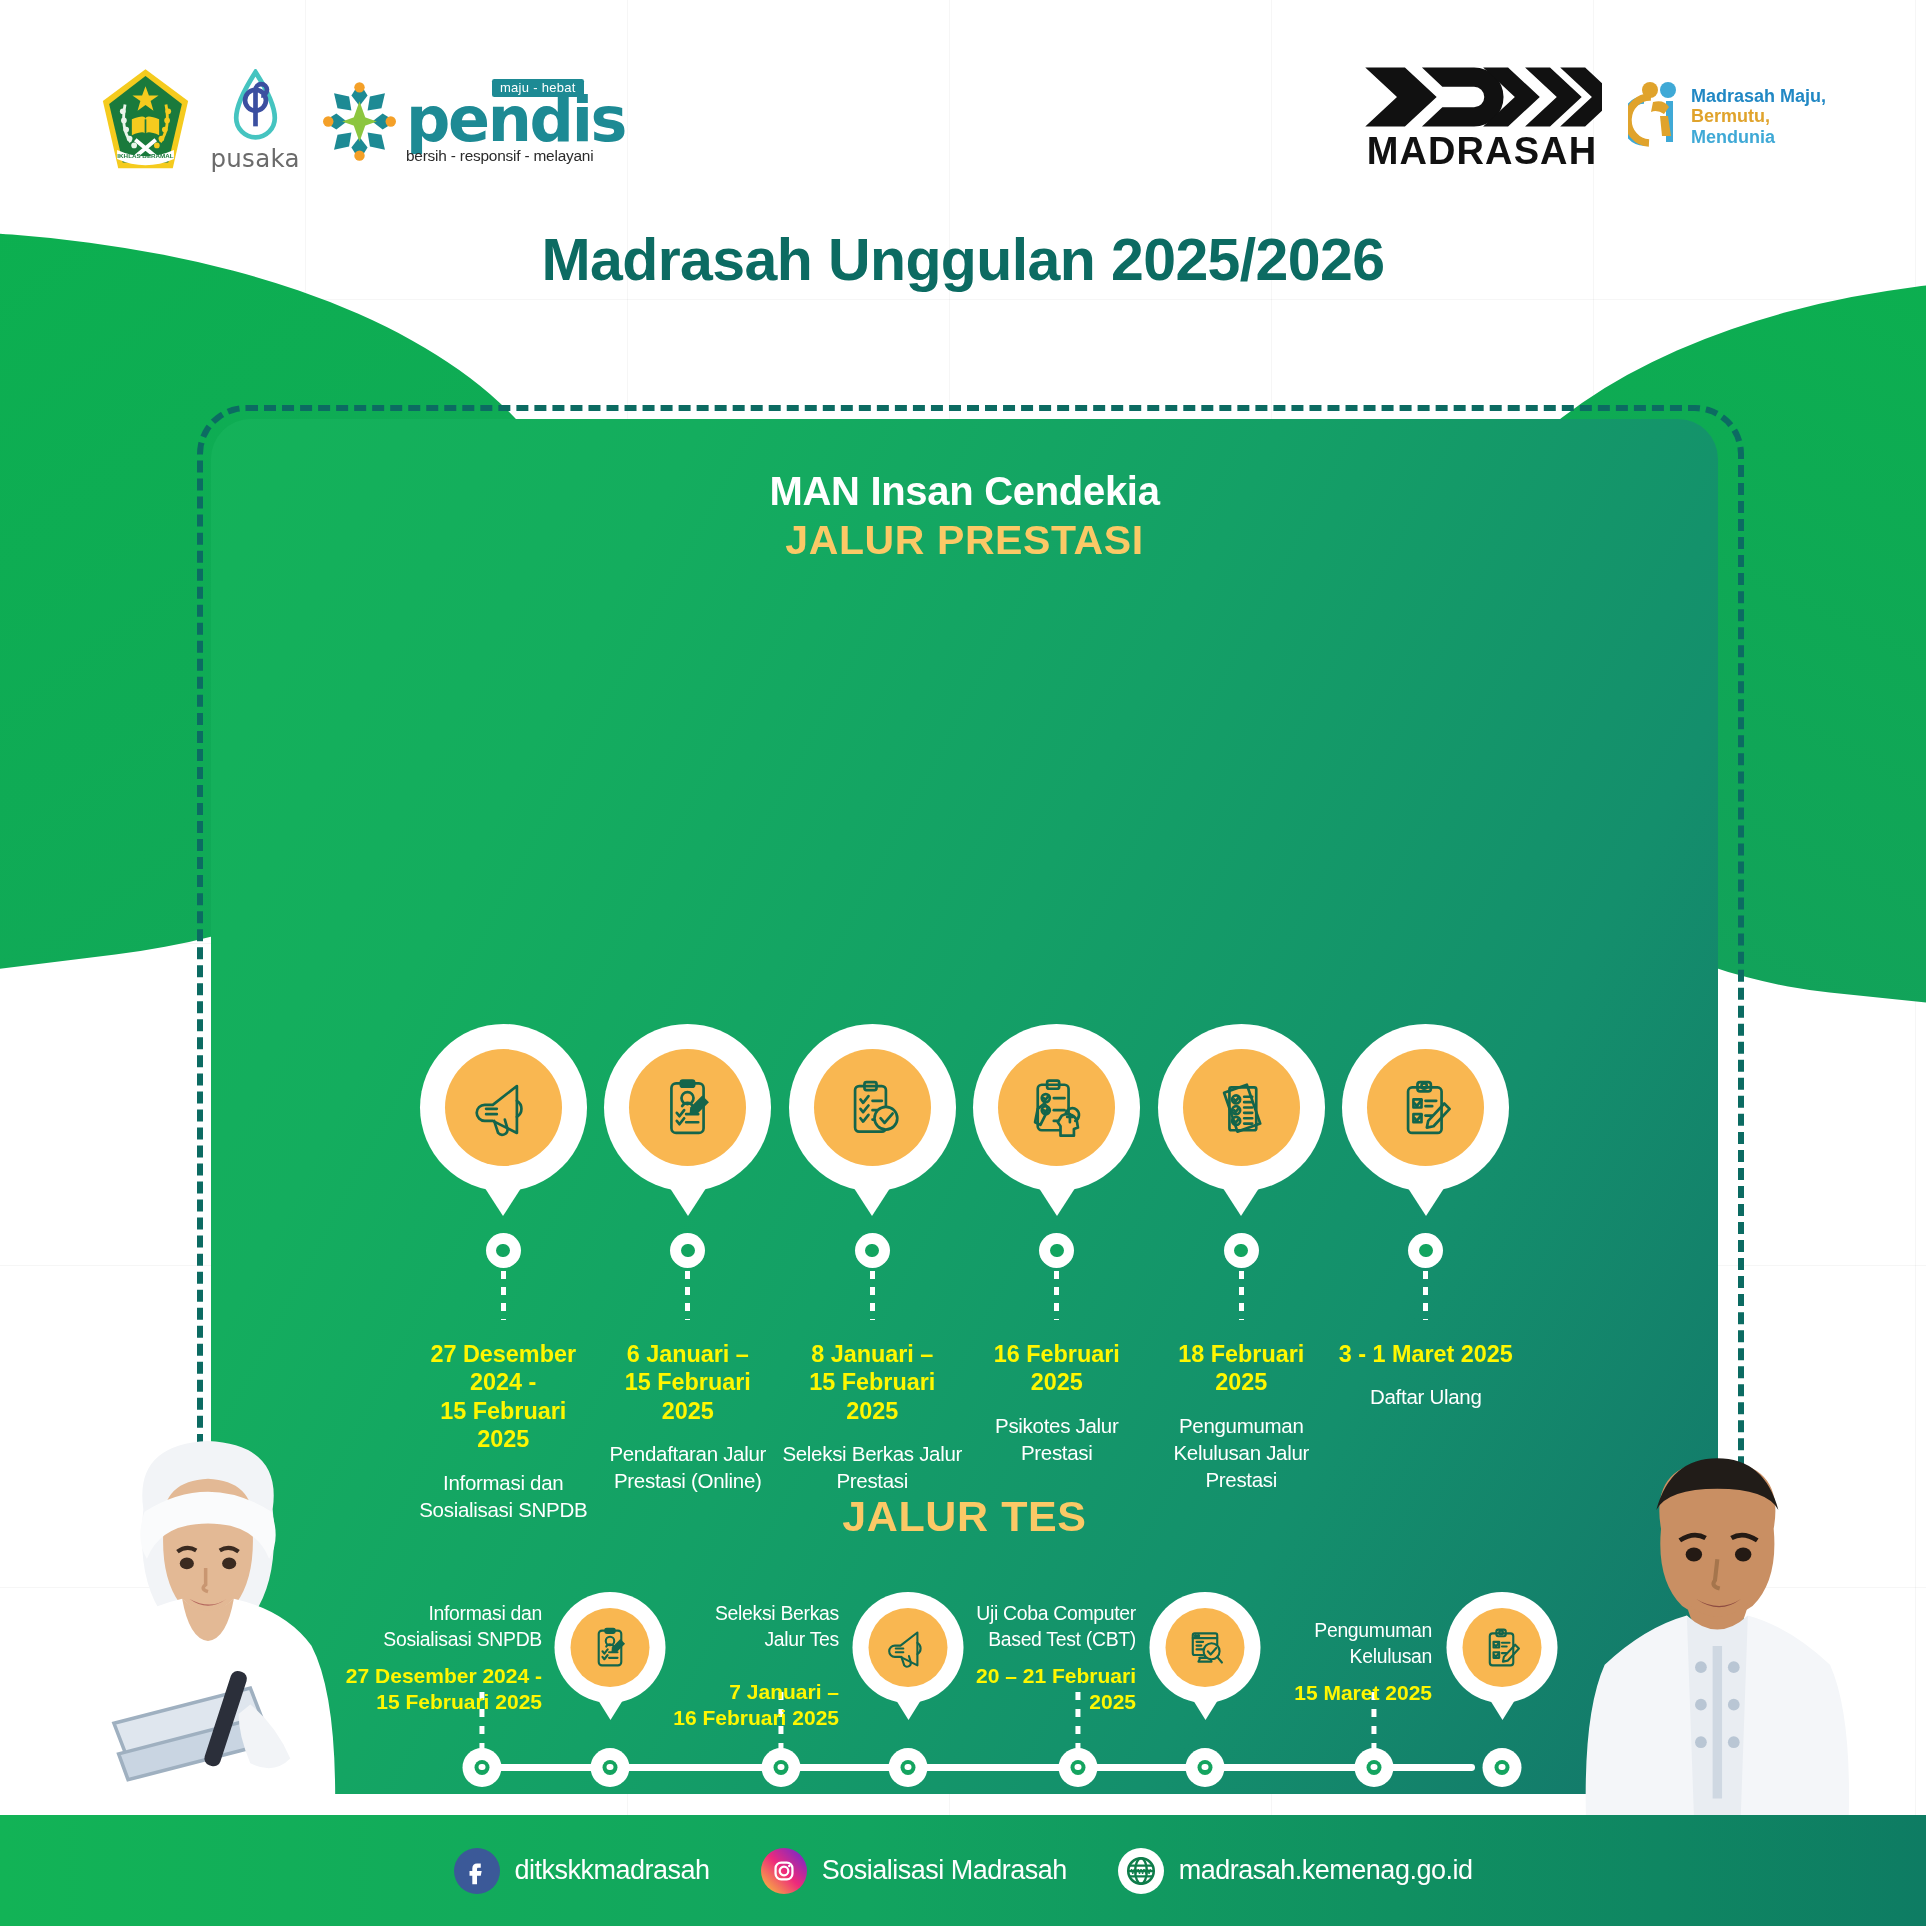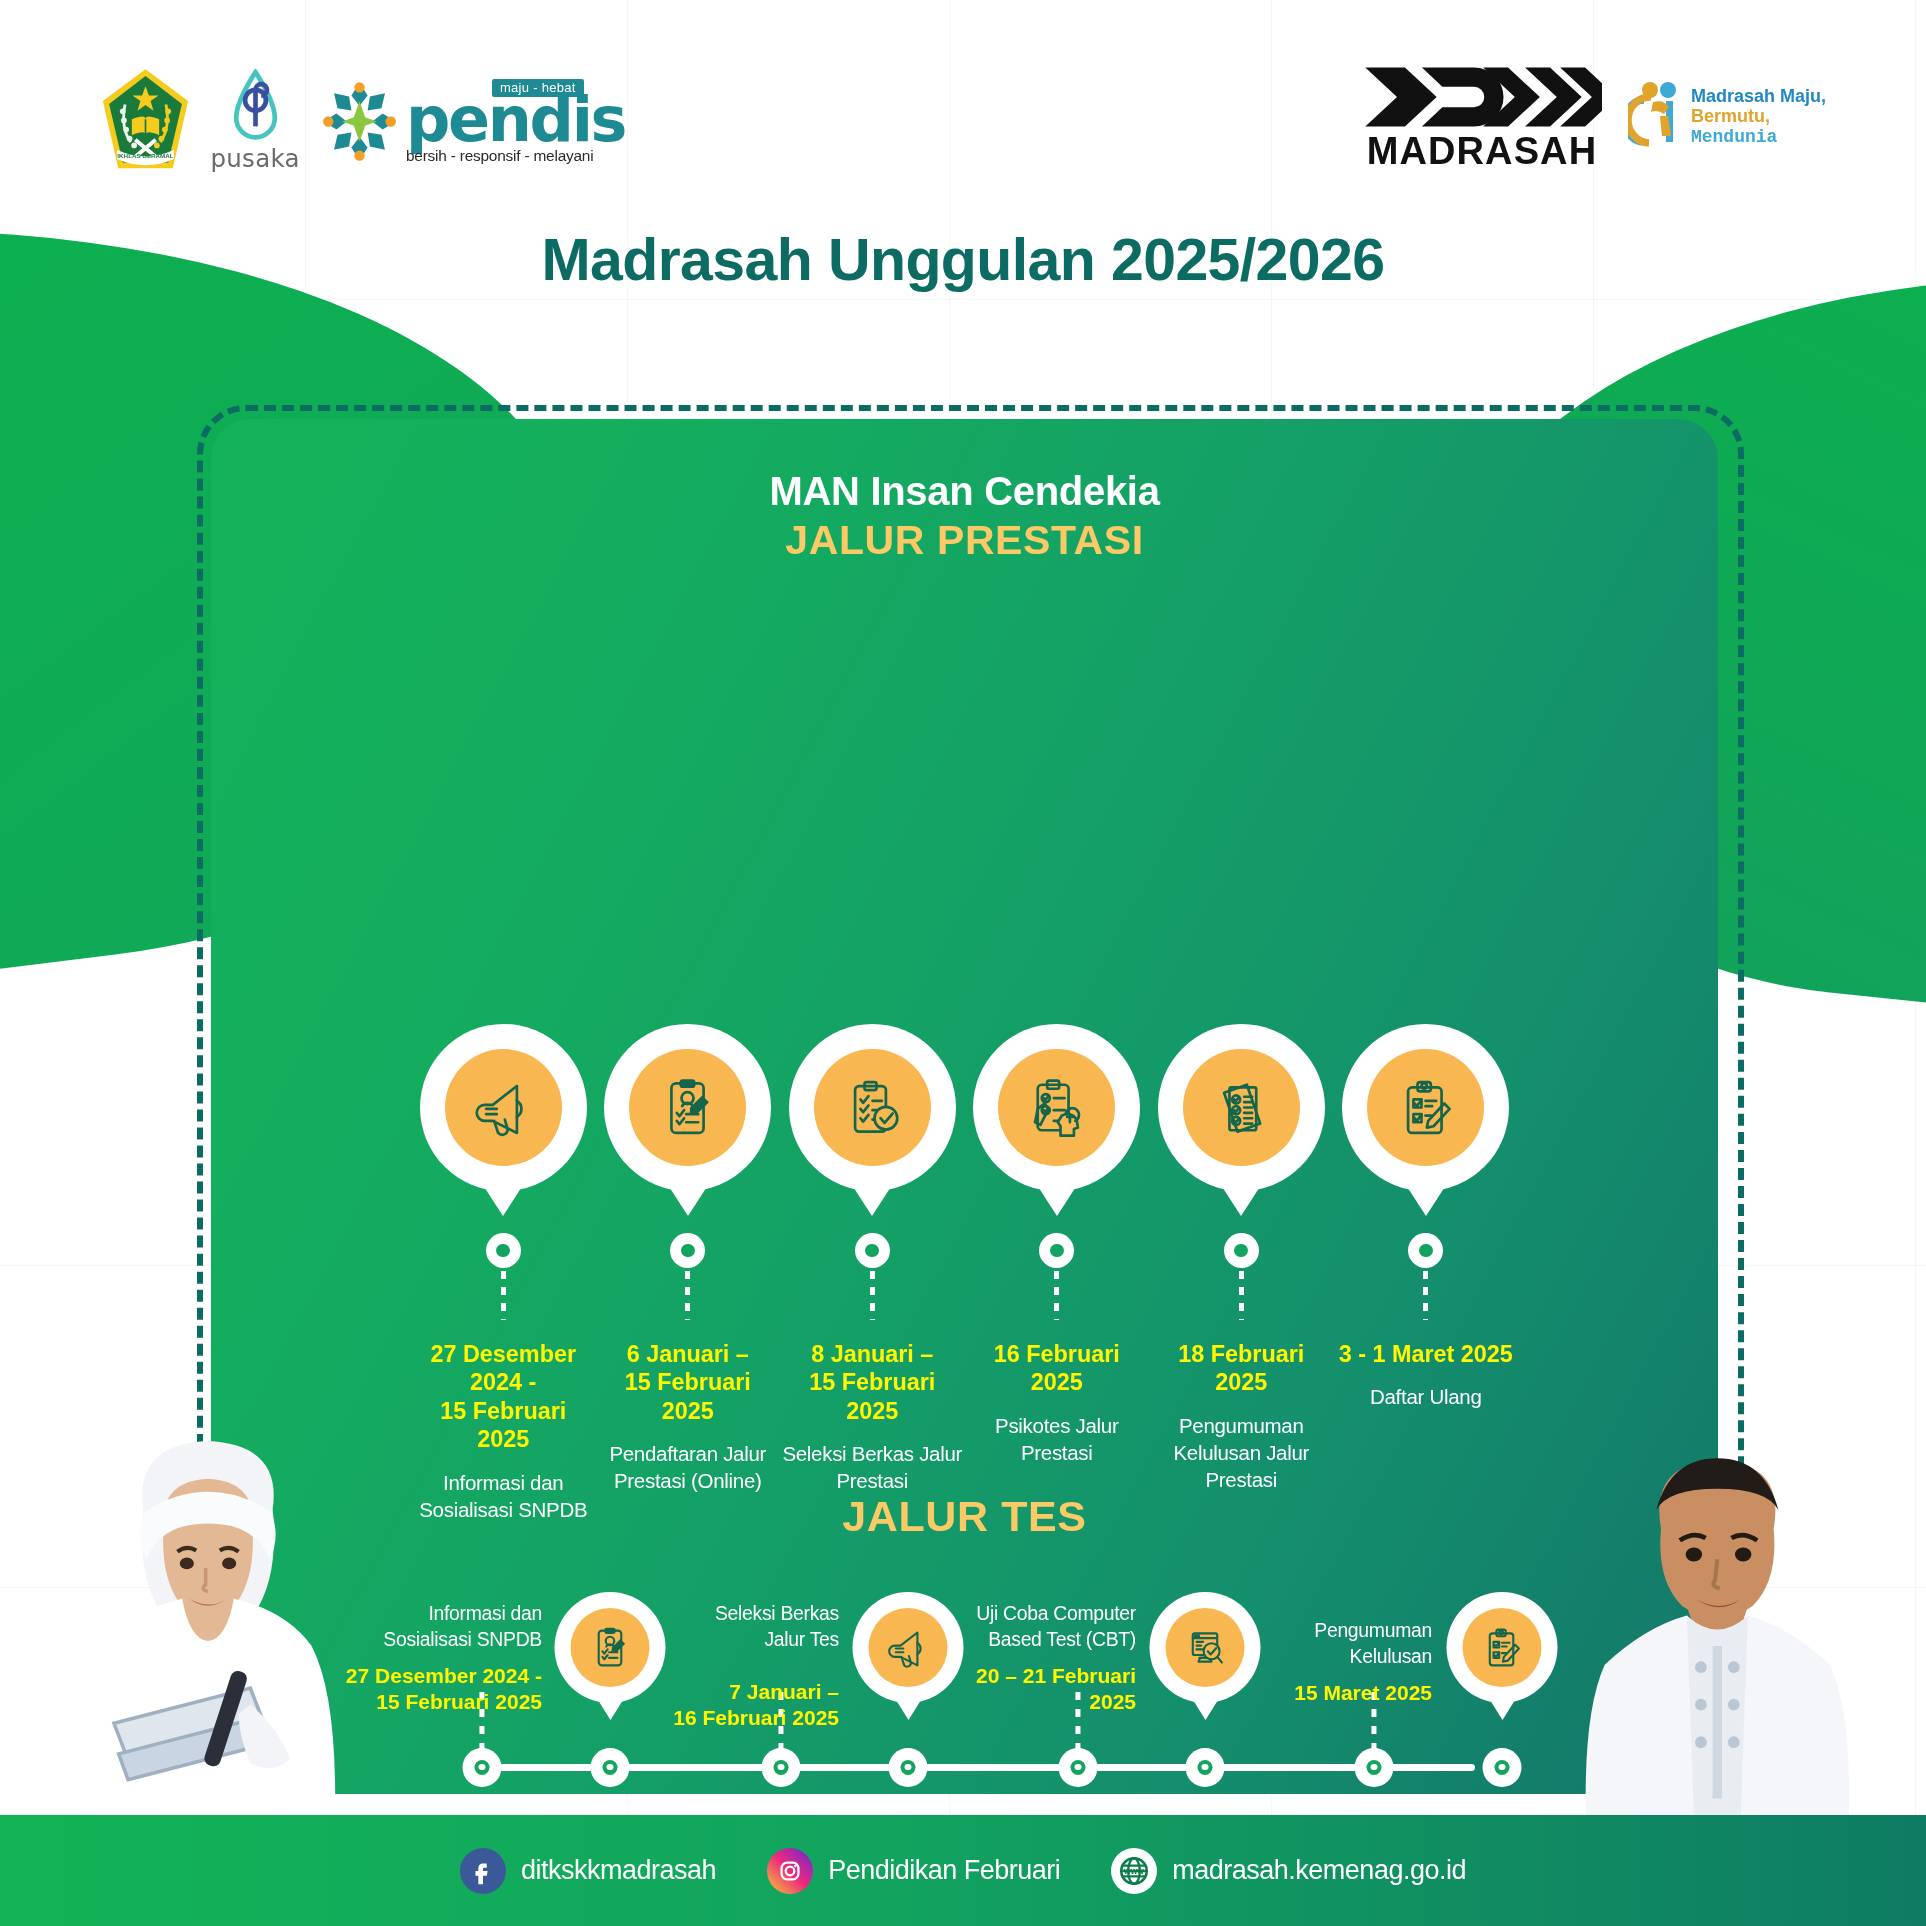--- a/index.html
+++ b/index.html
@@ -38,21 +38,21 @@
      letter-spacing:0.3px;margin-left:86px;margin-bottom:-5.7px;position:relative;z-index:2;}
   .pendis-word{font-size:62px;font-weight:700;color:#1d8a94;letter-spacing:-2.3px;
      font-family:"DejaVu Sans",sans-serif;line-height:.95;}
   .pendis-tag{font-size:15.4px;color:#2b2b2b;letter-spacing:-0.2px;margin-top:-2.3px;}
 
   .madrasah-logo{display:flex;flex-direction:column;align-items:center;}
   .madrasah-word{font-size:38px;font-weight:700;letter-spacing:1.1px;color:#111;line-height:1;margin-top:1.1px;
      font-family:"Liberation Sans",sans-serif;}
   .mbm-logo{display:flex;align-items:center;gap:8px;}
   .mbm-lines{display:flex;flex-direction:column;line-height:1.12;font-size:18px;font-weight:700;}
-  .mbm-l1{color:#2188c4;}.mbm-l2{color:#e0a32c;}.mbm-l3{color:#3fa9d6;font-family:Liberation Mono, monospace;}
+  .mbm-l1{color:#2188c4;}.mbm-l2{color:#e0a32c;}.mbm-l3{color:#3fa9d6;}
 
   
   .main-title{position:absolute;top:225px;left:0;width:100%;text-align:center;z-index:7;
     color:#0c6b62;font-weight:700;font-size:59px;line-height:1.22;letter-spacing:-0.6px;
     font-family:"Liberation Sans",sans-serif;}
 
   
   .card{position:absolute;left:211px;top:419px;width:1507px;height:1375px;z-index:5;
     border-radius:40px;
     background:linear-gradient(118deg,#14b259 0%,#14ad5e 22%,#14a066 48%,#148f6c 74%,#13766a 100%);
@@ -664,21 +664,21 @@
     <span>ditkskkmadrasah</span>
   </div>
   <div class="f-item">
     <div class="f-ico ig">
       <svg viewBox="0 0 32 32" width="30" height="30" fill="none" stroke="#fff" stroke-width="2.4">
         <rect x="7" y="7" width="18" height="18" rx="6"></rect>
           <circle cx="16" cy="16" r="4.6"></circle>
           <circle cx="21.6" cy="10.6" r="1.3" fill="#fff" stroke="none"></circle>
       </svg>
     </div>
-    <span>Pendidikan Februari</span>
+    <span>Sosialisasi Madrasah</span>
   </div>
   <div class="f-item">
     <div class="f-ico ww">
       <svg viewBox="0 0 32 32" width="34" height="34">
         <circle cx="16" cy="16" r="12" fill="none" stroke="#0e7c4a" stroke-width="2.4"></circle>
         <ellipse cx="16" cy="16" rx="5.5" ry="12" fill="none" stroke="#0e7c4a" stroke-width="2.2"></ellipse>
         <path d="M4.5 11h23M4.5 21h23M4 16h24" stroke="#0e7c4a" stroke-width="2.2"></path>
         <text x="16" y="19" font-size="8" font-family="Liberation Sans, sans-serif" fill="#0e7c4a" text-anchor="middle" font-weight="bold">www</text>
       </svg>
     </div>

